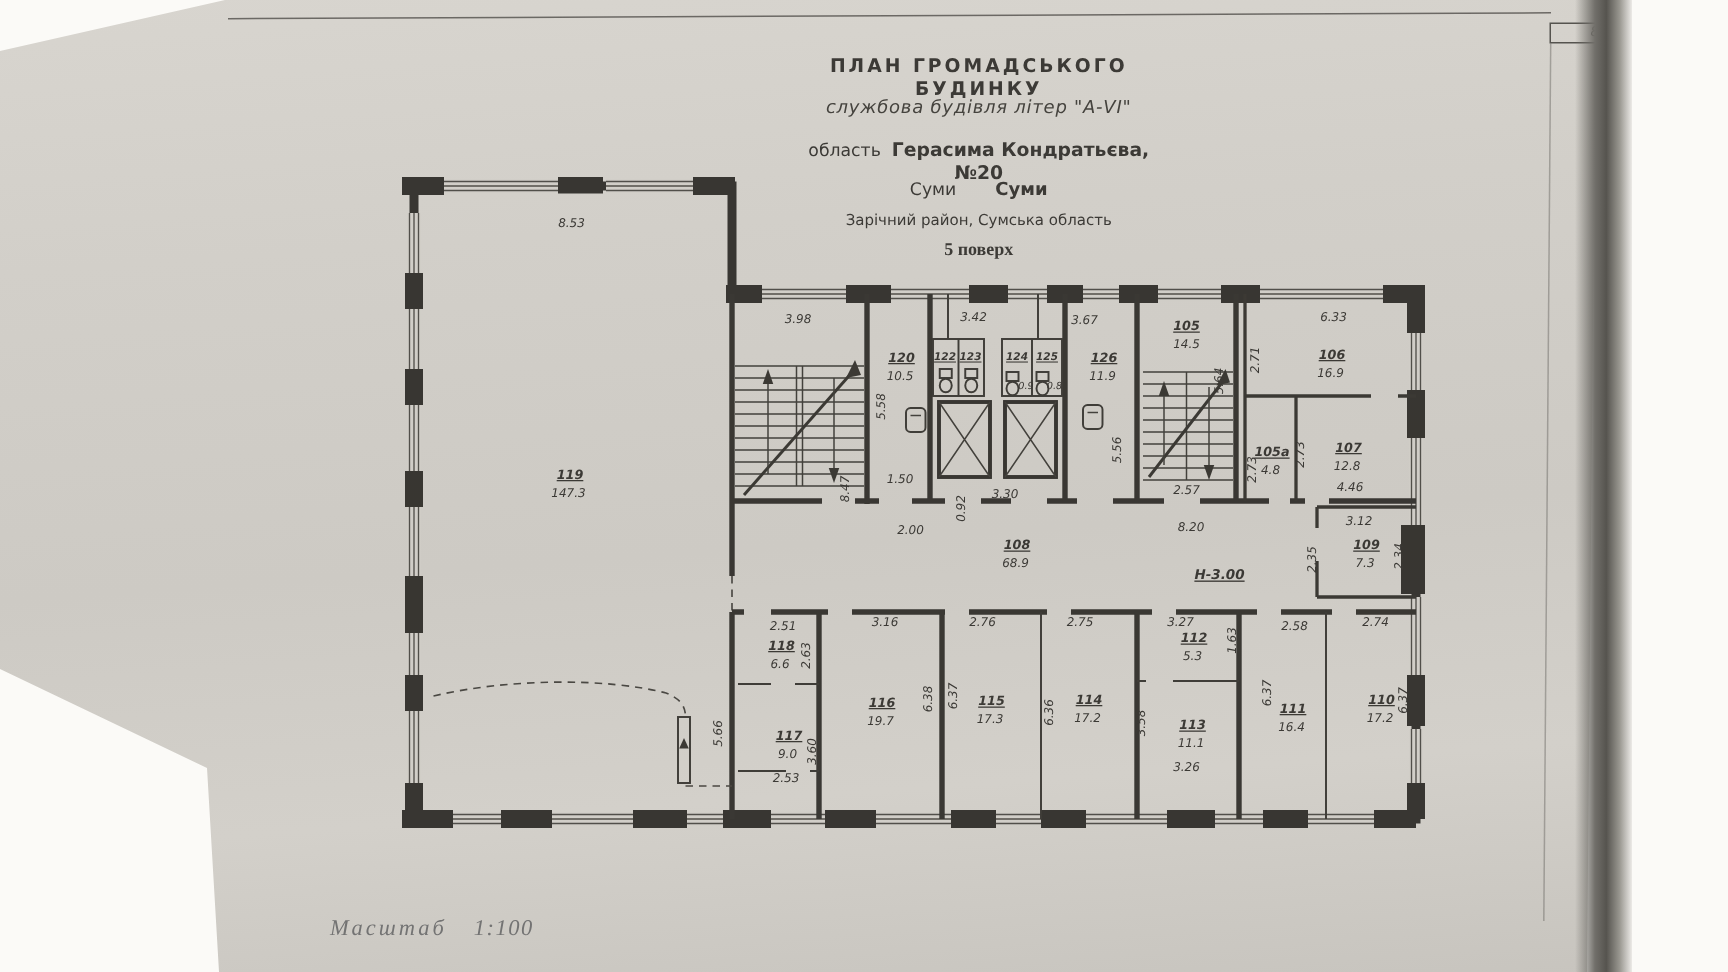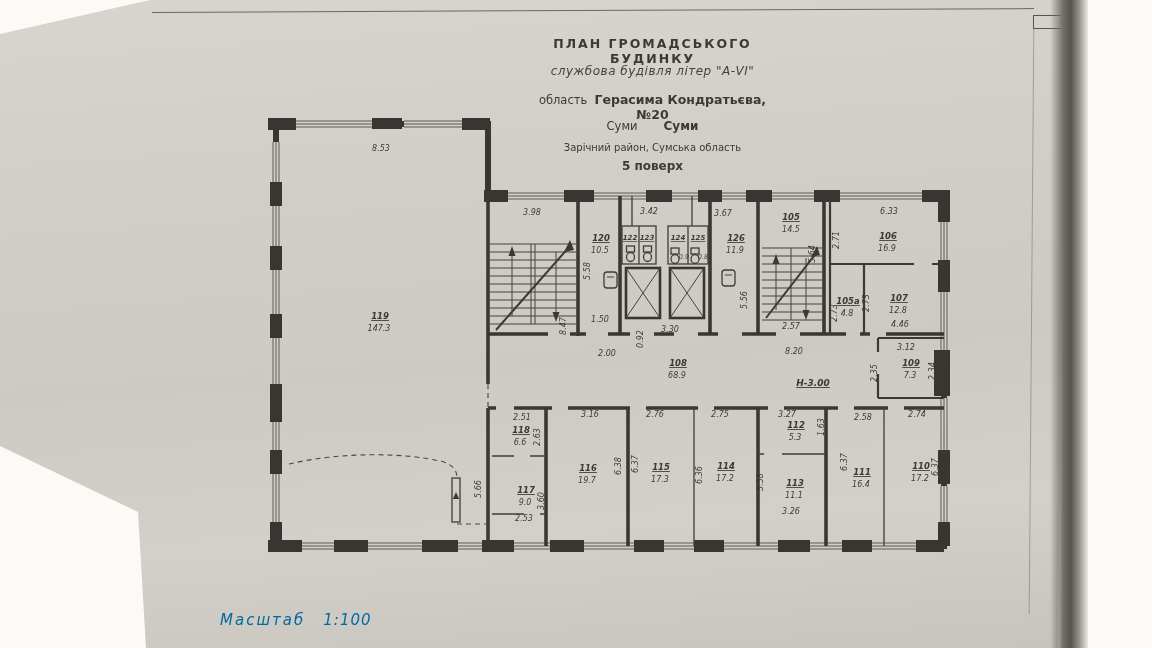--- a/index.html
+++ b/index.html
@@ -19,23 +19,23 @@
     border:1px solid #55534e;font-size:9px;font-style:italic;color:#46443f;
     display:flex;align-items:center;justify-content:flex-end;padding-right:6px;box-sizing:border-box;}
   .tblock{position:absolute;left:535px;top:0;width:235px;color:#3c3a36;text-align:center;}
   .t1{position:absolute;top:36px;width:100%;font-size:12.5px;font-weight:bold;letter-spacing:2px;}
   .t2{position:absolute;top:64px;width:100%;font-size:12px;font-style:italic;letter-spacing:.5px;color:#45433e;}
   .t3{position:absolute;top:92px;width:108%;left:-4%;font-size:11.5px;}
   .t3 b{font-size:12.5px;}
   .t4{position:absolute;top:119px;width:100%;font-size:11.5px;}
   .t4 b{font-size:12px;margin-left:26px;}
   .t5{position:absolute;top:142px;width:100%;font-size:10px;}
-  .t6{position:absolute;top:159px;width:100%;font-size:12px;font-weight:bold;}
+  .t6{position:absolute;top:159px;width:100%;font-size:12px;font-weight:bold;font-family:Liberation Serif, serif;}
   .scale-note{position:absolute;left:220px;top:611px;font-size:15px;font-style:italic;
-    letter-spacing:2px;color:#0369a1;}
+    letter-spacing:2px;color:#737373;font-family:Liberation Serif, serif;}
   .scale-note b{font-weight:normal;margin-left:18px;letter-spacing:1px;}
   
   svg#plan{position:absolute;left:250px;top:95px;width:720px;height:480px;opacity:.96;}
   .wx{stroke:#32302c;stroke-width:6;fill:none;}
   .wi{stroke:#34322e;stroke-width:3.6;fill:none;}
   .wt2{stroke:#36342f;stroke-width:2.2;fill:none;}
   .wt{stroke:#3a3833;stroke-width:1.3;fill:none;}
   .wd{stroke:#3e3c37;stroke-width:1;fill:none;}
   .wd2{stroke:#36342f;stroke-width:2;fill:none;}
   .we{stroke:#32302c;stroke-width:2.6;fill:none;}

